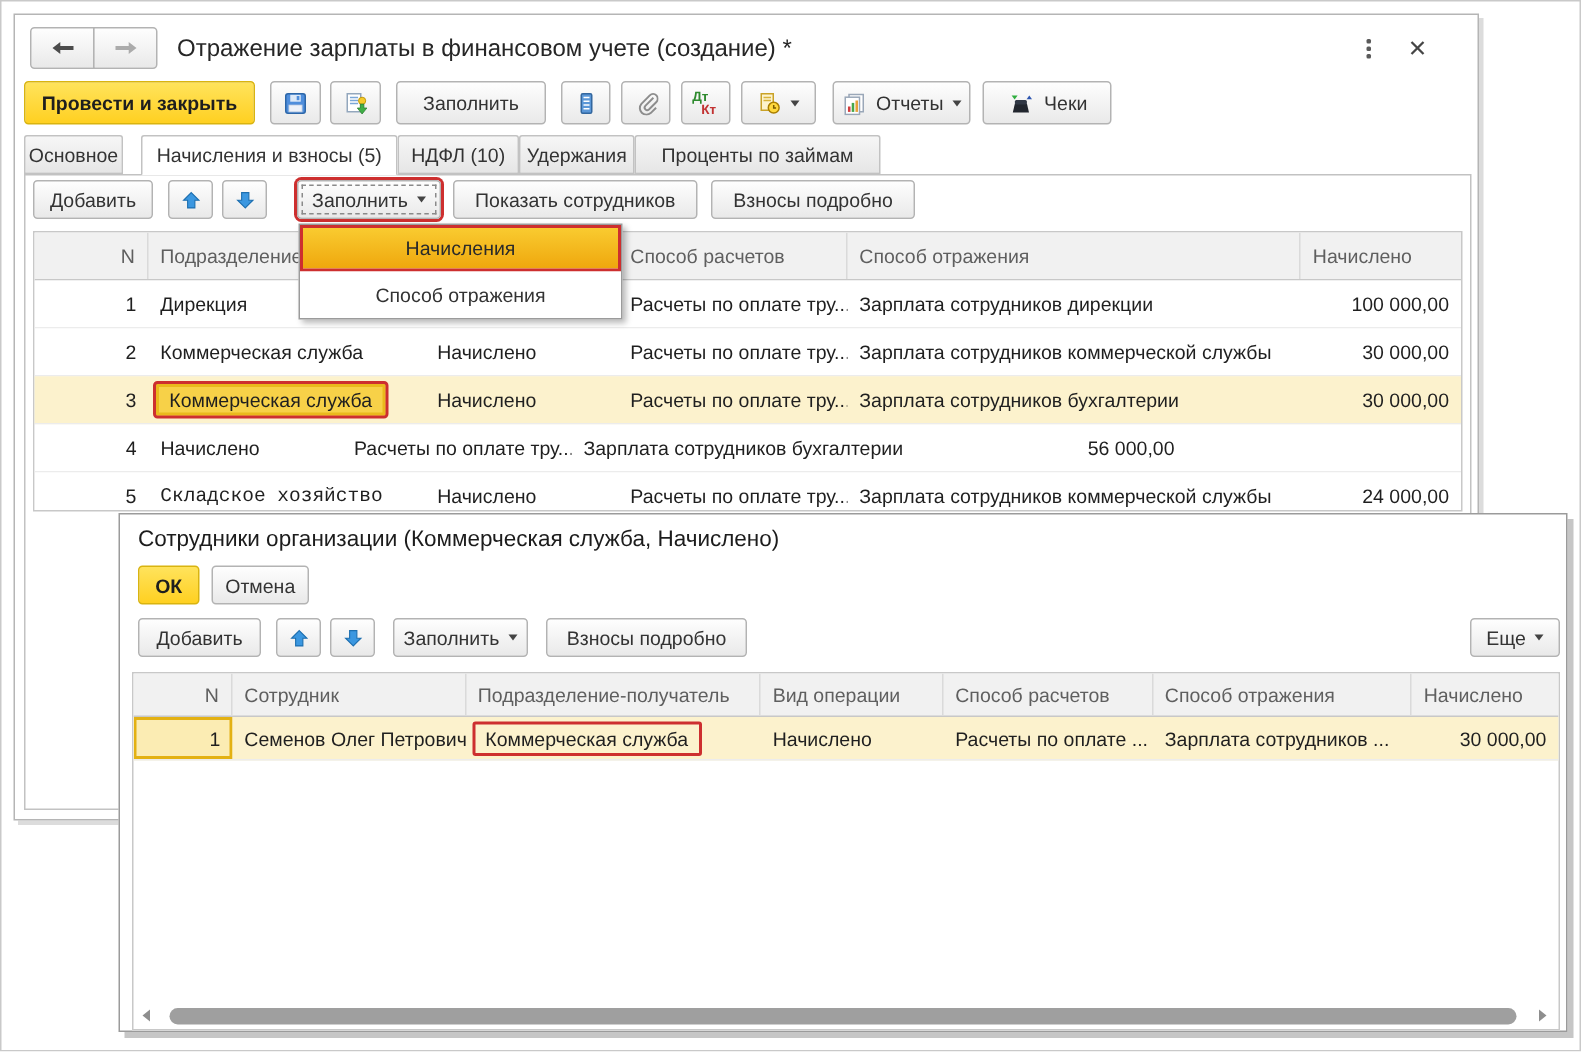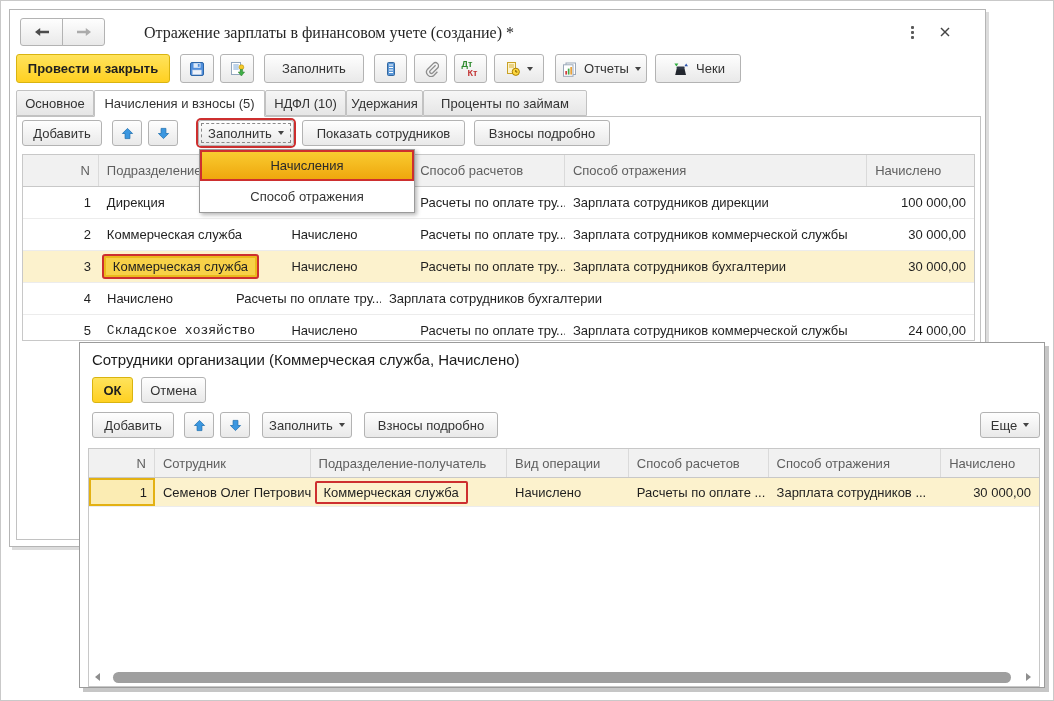--- a/index.html
+++ b/index.html
@@ -52,21 +52,21 @@
           </svg>
       </span>
     </div>
     <div class="abs btn" style="left:52px;top:8px;width:43px;height:28px;border-radius:0 3px 3px 0;">
       <span>
         <svg width="16" height="10" viewBox="0 0 16 10">
             <path d="M1 3.7 H9.8 V1 L15 5 L9.8 9 V6.3 H1 z" fill="#ababab"></path>
           </svg>
       </span>
     </div>
-    <div class="abs title" style="left:134px;top:11px;height:24px;line-height:24px;font-family:Liberation Serif, serif;">Отражение зарплаты в финансовом учете (создание) *</div>
+    <div class="abs title" style="left:108px;top:11px;height:24px;line-height:24px;">Отражение зарплаты в финансовом учете (создание) *</div>
     <div class="abs kebab" style="left:895px;top:14px;width:14px;height:16px;">
         <i></i>
         <i></i>
         <i></i>
       </div>
     <div class="abs" style="left:929px;top:16px;width:12px;height:12px;">
       <svg width="12" height="12" viewBox="0 0 12 12">
           <g stroke="#454545" stroke-width="1.5">
             <line x1="2" y1="2" x2="10" y2="10"></line>
             <line x1="10" y1="2" x2="2" y2="10"></line>
@@ -154,21 +154,21 @@
         <svg width="19" height="16" viewBox="0 0 19 16">
             <path d="M4.2 14 L5.6 8 h8 L15 14 z" fill="#22262e"></path>
             <rect x="5.6" y="5.6" width="8" height="3" rx="1" fill="#313845"></rect>
             <path d="M3.4 2.6 h4 l-2 2.8 z" fill="#2fae3f"></path>
             <path d="M13.4 5.2 l1.8-2.6 1.8 2.6 z" fill="#2d55b0"></path>
           </svg>
       </span>
       <span>Чеки</span>
     </div>
 
-    <div class="abs tab" style="left:6px;top:80px;width:78px;height:26px;">Основное</div>
+    <div class="abs tab" style="left:6px;top:80px;width:66px;height:26px;">Основное</div>
     <div class="abs tab active" style="left:84px;top:80px;width:171px;height:27px;">Начисления и взносы (5)</div>
     <div class="abs tab" style="left:255px;top:80px;width:81px;height:26px;">НДФЛ (10)</div>
     <div class="abs tab" style="left:336px;top:80px;width:77px;height:26px;">Удержания</div>
     <div class="abs tab" style="left:413px;top:80px;width:164px;height:26px;">Проценты по займам</div>
 
     <div class="abs panel" style="left:6px;top:106px;width:965px;height:424px;"></div>
 
     <div class="abs btn" style="left:12px;top:110px;width:80px;height:26px;">Добавить</div>
     <div class="abs btn" style="left:102px;top:110px;width:30px;height:26px;">
       <span>
@@ -228,20 +228,21 @@
         <div class="c" style="width:153px;">Расчеты по оплате тру...</div>
         <div class="c" style="width:303px;">Зарплата сотрудников бухгалтерии</div>
         <div class="c num" style="width:107px;">30 000,00</div>
       </div>
 
       <div class="t-row" style="height:31px;">
         <div class="c num" style="width:76px;">4</div>
         <div class="c" style="width:129px;">Начислено</div>
         <div class="c" style="width:153px;">Расчеты по оплате тру...</div>
         <div class="c" style="width:303px;">Зарплата сотрудников бухгалтерии</div>
+        <div class="c num" style="width:107px;">56 000,00</div>
       </div>
 
       <div class="t-row" style="height:31px;">
         <div class="c num" style="width:76px;">5</div>
         <div class="c" style="width:185px;font-family:Liberation Mono, monospace;">Складское хозяйство</div>
         <div class="c" style="width:129px;">Начислено</div>
         <div class="c" style="width:153px;">Расчеты по оплате тру...</div>
         <div class="c" style="width:303px;">Зарплата сотрудников коммерческой службы</div>
         <div class="c num" style="width:107px;">24 000,00</div>
       </div>

